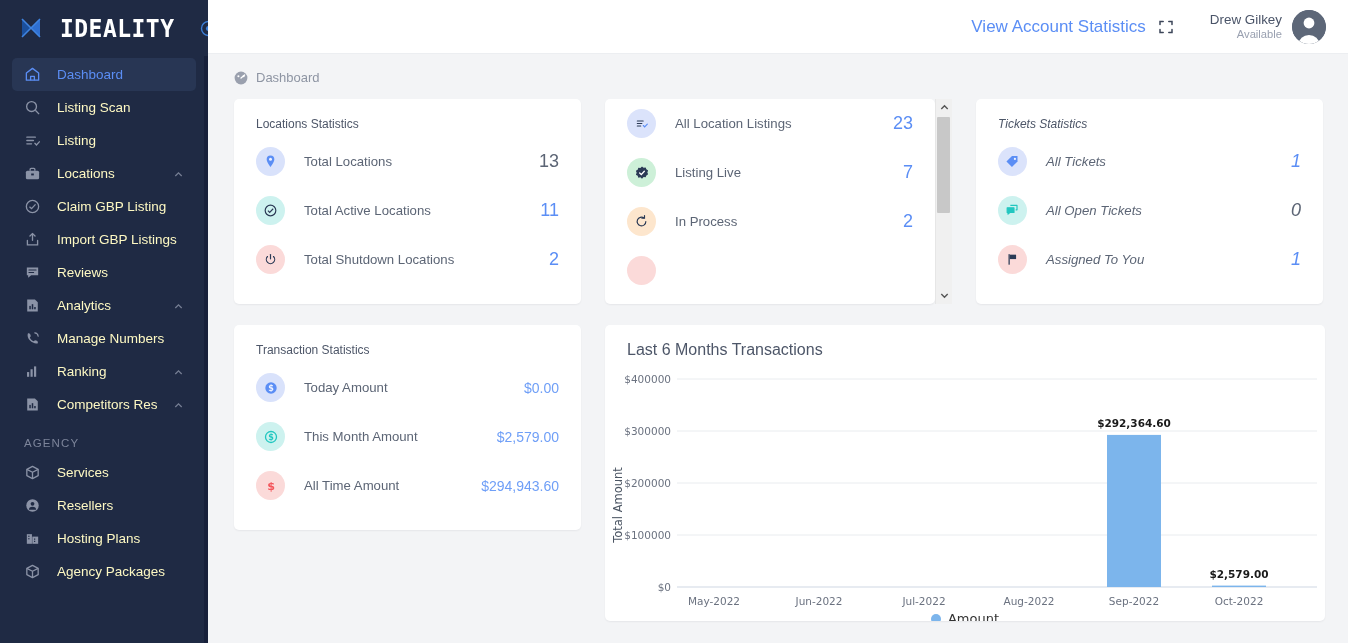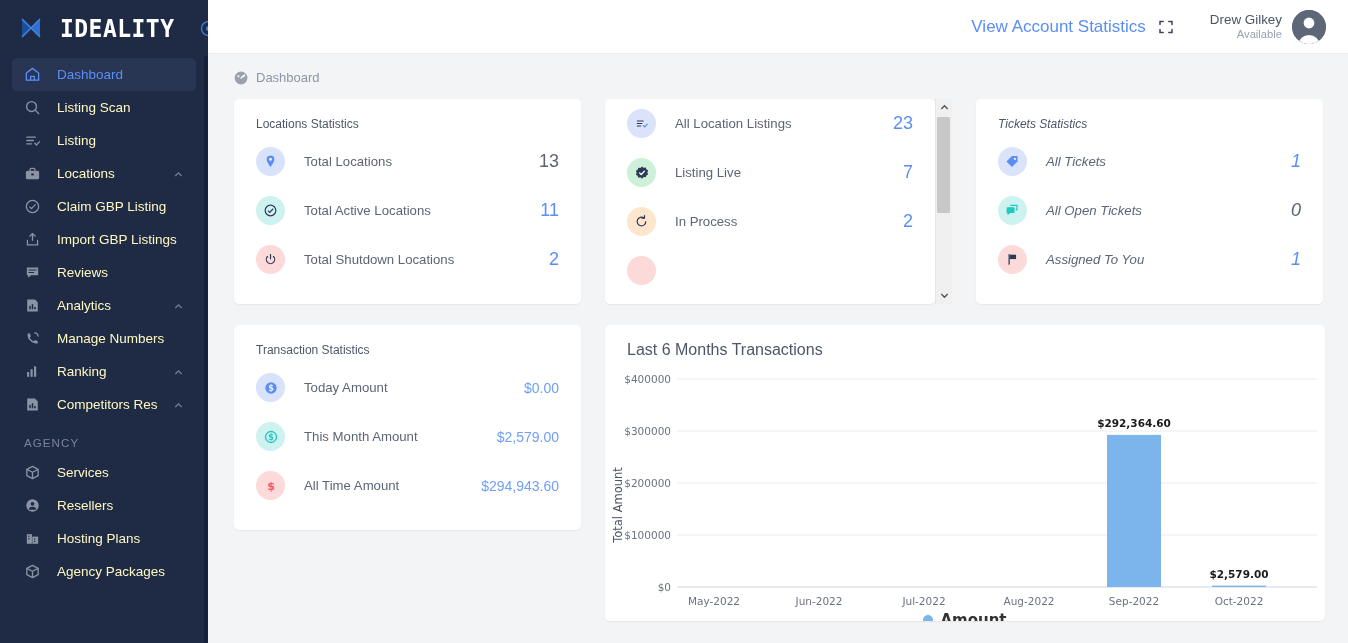--- a/index.html
+++ b/index.html
@@ -113,21 +113,21 @@
     position: absolute; right: 2px; top: 18px; width: 13px; height: 96px;
     background: #c8c8c8; border-radius: 1px; cursor: pointer;
   }
 
   
   .chart-title { color: #4d5668; font-size: 16px; padding: 16px 22px 4px 22px; }
   .chart-area { position: relative; height: 252px; }
   .chart-svg { display: block; }
   .legend { display: flex; align-items: center; justify-content: center; gap: 7px; margin-top: -4px; }
   .legend-dot { width: 10px; height: 10px; border-radius: 50%; background: #7cb5ec; }
-  .legend-txt { font-size: 15px; font-weight: 700; color: #333; font-family: "DejaVu Sans", sans-serif; }
+  .legend-txt { font-size: 13px; font-weight: 400; color: #333; font-family: "DejaVu Sans", sans-serif; }
 
   .axis-txt { fill: #6b7280; font-size: 10.5px; font-family: "DejaVu Sans", sans-serif; }
   .axis-ylab { fill: #4b5563; font-size: 11.5px; font-family: "DejaVu Sans", sans-serif; }
   .bar-lab { fill: #1a1a1a; font-size: 10.5px; font-weight: 700; font-family: "DejaVu Sans", sans-serif; }
 </style>
 </head>
 <body>
 
 <div id="app">
 

